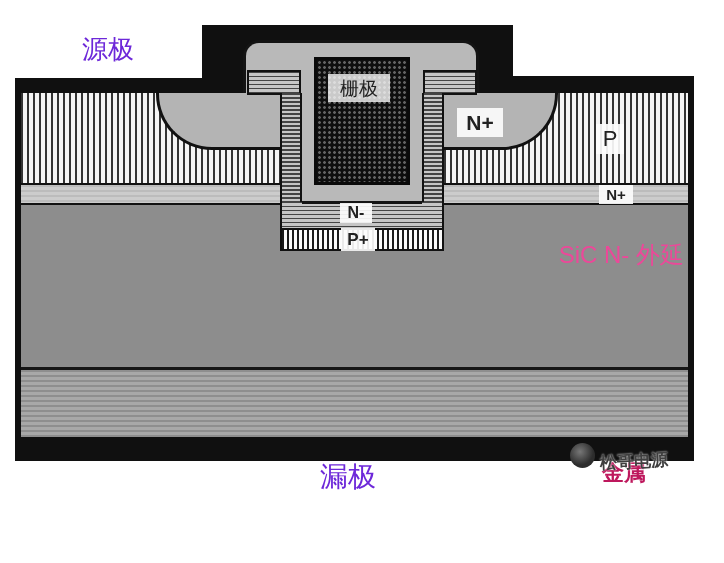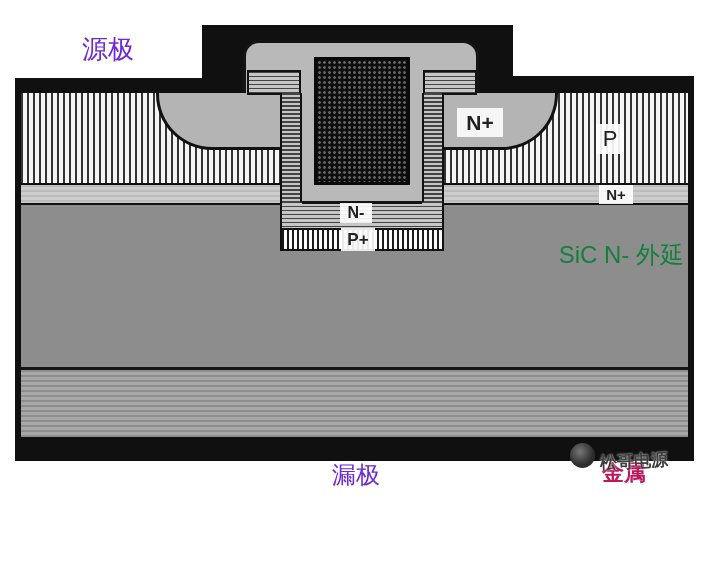--- a/index.html
+++ b/index.html
@@ -60,28 +60,29 @@
   <div class="r hatch" style="left:423px;top:70px;width:54px;height:25px;border:2px solid #111;"></div>
   <div class="r hatch" style="left:280px;top:93px;width:22px;height:135px;border-left:2px solid #111;border-right:2px solid #111;"></div>
   <div class="r hatch" style="left:422px;top:93px;width:22px;height:135px;border-left:2px solid #111;border-right:2px solid #111;"></div>
   <div class="r hatch" style="left:282px;top:202px;width:160px;height:26px;"></div>
 
   <div class="r oxide" style="left:302px;top:93px;width:120px;height:111px;border-bottom:3px solid #141414;"></div>
   <div class="r dots" style="left:314px;top:57px;width:96px;height:128px;border:3px solid #0a0a0a;"></div>
 
   <div class="r pstripes" style="left:280px;top:228px;width:164px;height:23px;border:2px solid #111;"></div>
 
+  <div class="r box" style="left:328px;top:74px;width:62px;height:28px;font-size:19px;background:rgba(250,250,250,.8);">栅极</div>
   <div class="r box" style="left:457px;top:108px;width:46px;height:29px;font-size:21px;font-weight:bold;">N+</div>
   <div class="r box" style="left:596px;top:124px;width:28px;height:30px;font-size:22px;">P</div>
   <div class="r box" style="left:599px;top:185px;width:34px;height:19px;font-size:15px;font-weight:bold;">N+</div>
   <div class="r box" style="left:340px;top:203px;width:32px;height:20px;font-size:16px;font-weight:bold;">N-</div>
   <div class="r box" style="left:341px;top:228px;width:34px;height:23px;font-size:17px;font-weight:bold;">P+</div>
-  <div class="r txt" style="left:524px;top:243px;width:160px;text-align:right;font-size:24px;color:#15803d;">SiC N- 外延</div>
+  <div class="r txt" style="left:524px;top:243px;width:160px;text-align:right;font-size:24px;color:#ec4899;">SiC N- 外延</div>
 
   <div class="r txt" style="left:82px;top:36px;font-size:26px;">源极</div>
-  <div class="r txt" style="left:332px;top:463px;font-size:24px;">漏极</div>
+  <div class="r txt" style="left:320px;top:463px;font-size:28px;">漏极</div>
   <div class="r txt" style="left:602px;top:462px;font-size:22px;color:#be185d;font-weight:bold;">金属</div>
 
   <div class="r" style="left:570px;top:443px;width:25px;height:25px;border-radius:50%;background:radial-gradient(circle at 40% 35%,#777 0,#2d2d2d 60%);"></div>
   <div class="r txt" style="left:600px;top:453px;font-size:17px;font-weight:bold;color:#3f3f3f;text-shadow:0 0 2px #fff;transform:rotate(-3deg);">松哥电源</div>
 
 
 </div>
 
 </body></html>

